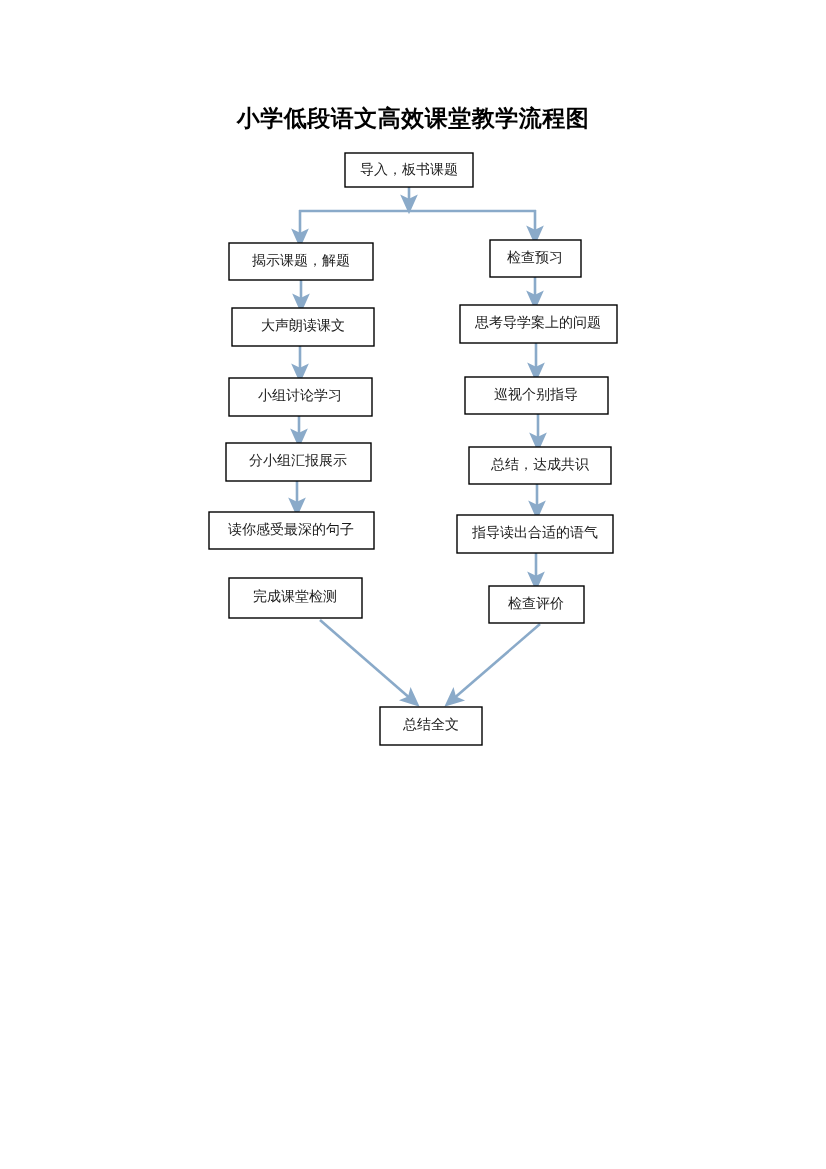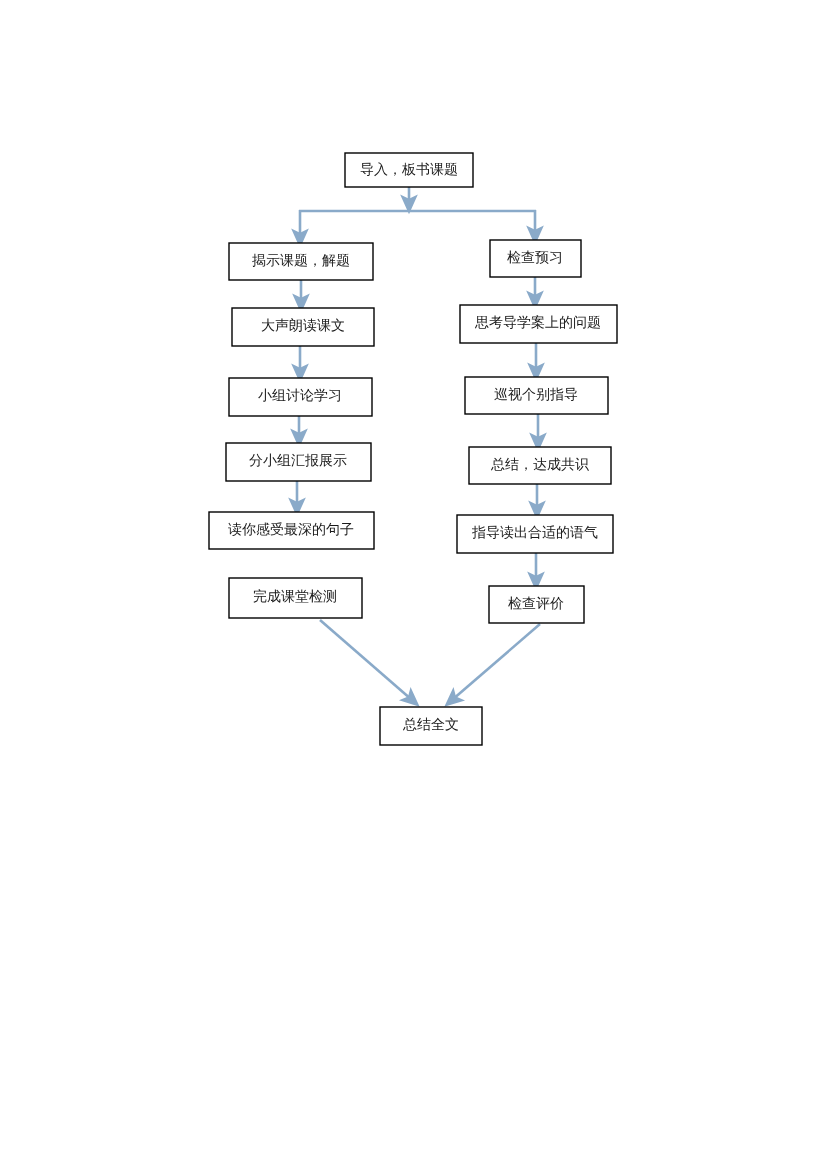--- a/index.html
+++ b/index.html
@@ -56,20 +56,21 @@
     stroke: #8aaac9;
     stroke-width: 2.6;
     fill: none;
   }
 </style>
 </head>
 <body>
 
 <div id="page">
 
+  <div id="chart-title">小学低段语文高效课堂教学流程图</div>
 
   <svg id="flow-svg" viewBox="0 0 826 1169">
 
     <defs>
       <marker id="arrowhead" markerWidth="9" markerHeight="9" refX="4.3" refY="4.2" orient="auto" markerUnits="strokeWidth">
         <path d="M0.6,0.8 L8.2,4.2 L0.6,7.6 L2.3,4.2 Z" fill="#8aaac9"></path>
       </marker>
       <marker id="arrowhead-sm" markerWidth="8" markerHeight="8" refX="4" refY="3.9" orient="auto" markerUnits="strokeWidth">
         <path d="M0.5,0.7 L7.6,3.9 L0.5,7.1 L2.1,3.9 Z" fill="#8aaac9"></path>
       </marker>

